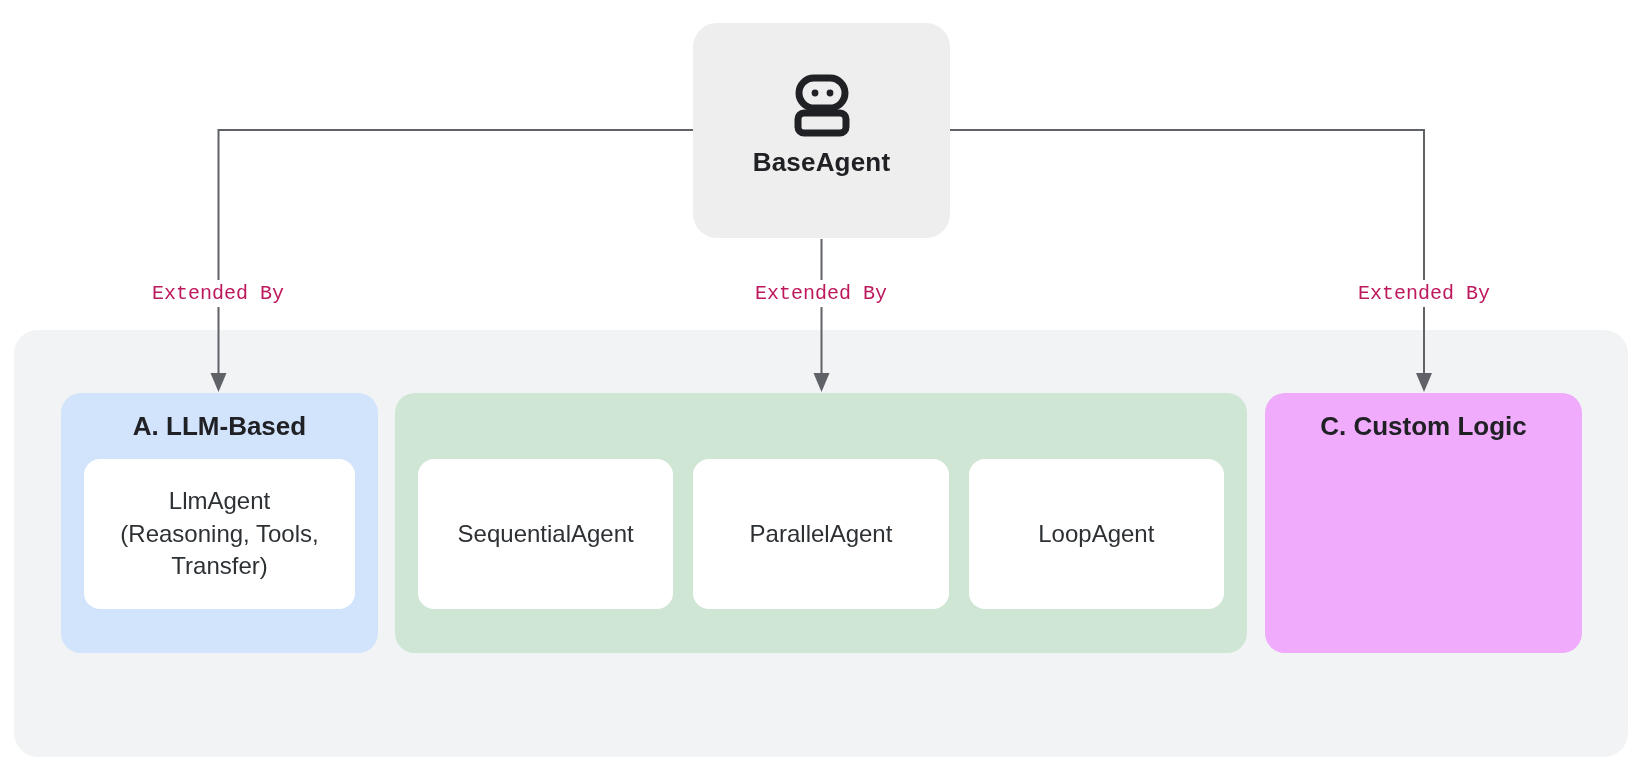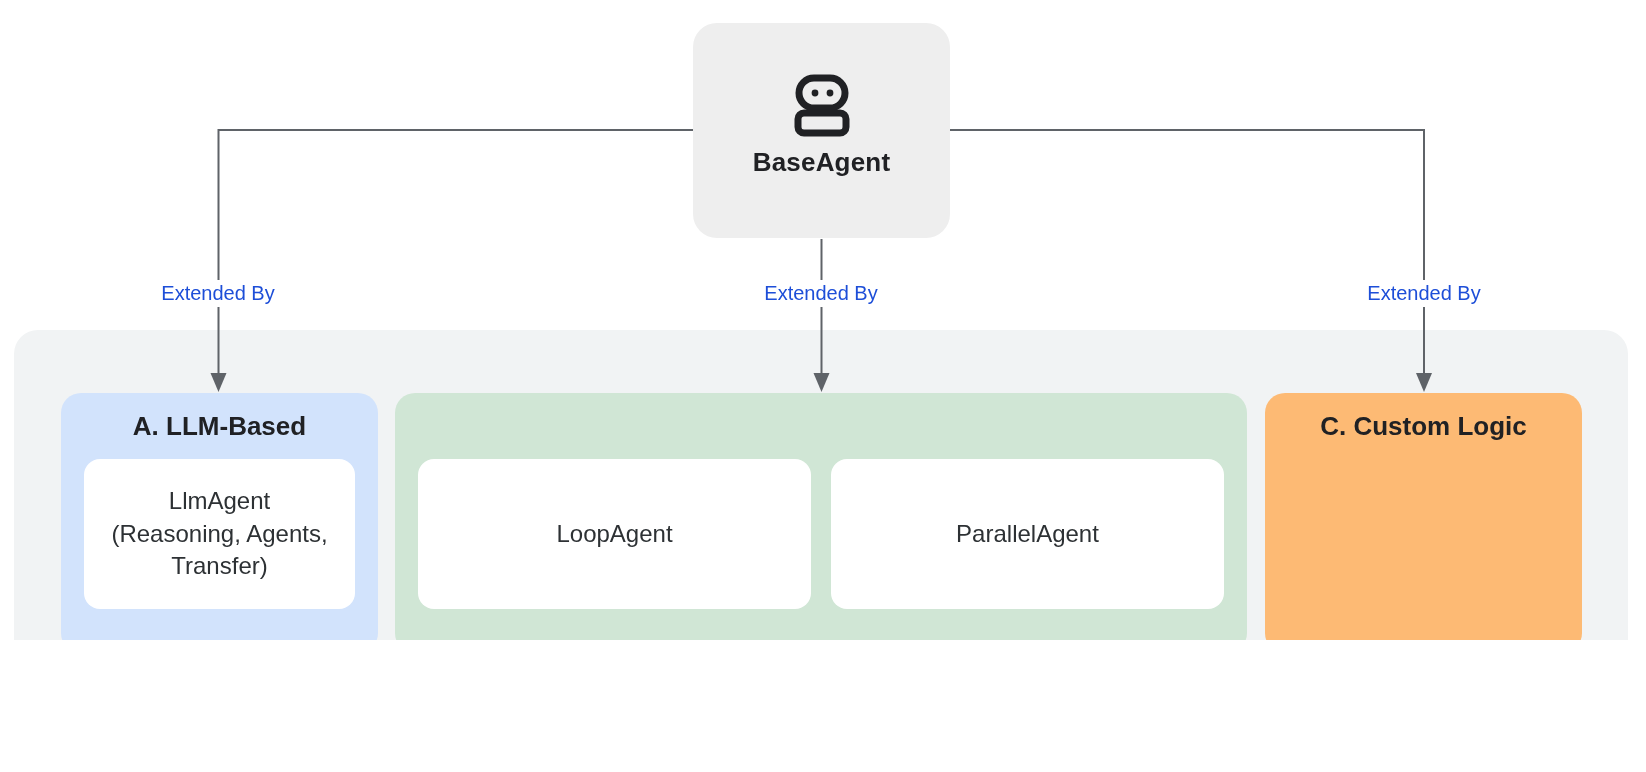--- a/index.html
+++ b/index.html
@@ -1,20 +1,20 @@
 <!DOCTYPE html>
 <html><head>
 <meta charset="utf-8">
 <style>
   html, body { margin: 0; padding: 0; background: #ffffff; }
   * { box-sizing: border-box; }
   .canvas {
     position: relative;
     width: 1646px;
-    height: 640px;
+    height: 772px;
     background: #ffffff;
     font-family: "Liberation Sans", sans-serif;
     overflow: hidden;
   }
   .connectors {
     position: absolute;
     inset: 0;
     z-index: 2;
     pointer-events: none;
   }
@@ -40,23 +40,24 @@
     letter-spacing: 0.2px;
   }
   
   .edge-label {
     position: absolute;
     top: 280px;
     transform: translateX(-50%);
     background: #ffffff;
     padding: 2px 10px;
     font-size: 20px;
-    color: #1d4ed8;
+    color: #be185d;
     white-space: nowrap;
     z-index: 3;
+    font-family: Liberation Mono, monospace;
   }
   .edge-label.e0 { left: 218px; }
   .edge-label.e1 { left: 821px; }
   .edge-label.e2 { left: 1424px; }
   
   .container {
     position: absolute;
     left: 14px; top: 330px;
     width: 1614px; height: 427px;
     border-radius: 24px;
@@ -144,36 +145,39 @@
   <div class="edge-label e1">Extended By</div>
   <div class="edge-label e2">Extended By</div>
 
   <div class="container" style="background-color: rgb(241, 243, 244);">
 
     <div class="group g0" style="background-color: rgb(210, 227, 252);">
       <div class="group-title">A. LLM-Based</div>
       <div class="cards">
         <div class="card">
           <div class="card-label">LlmAgent
-(Reasoning, Agents,
+(Reasoning, Tools,
 Transfer)</div>
         </div>
       </div>
     </div>
 
     <div class="group g1" style="background-color: rgb(208, 230, 213);">
       <div class="cards">
         <div class="card">
-          <div class="card-label">LoopAgent</div>
+          <div class="card-label">SequentialAgent</div>
         </div>
         <div class="card">
           <div class="card-label">ParallelAgent</div>
         </div>
+        <div class="card">
+          <div class="card-label">LoopAgent</div>
+        </div>
       </div>
     </div>
 
-    <div class="group g2" style="background-color: #fdba74;">
+    <div class="group g2" style="background-color: #f0abfc;">
       <div class="group-title">C. Custom Logic</div>
     </div>
 
   </div>
 
 </div>
 
 </body></html>

